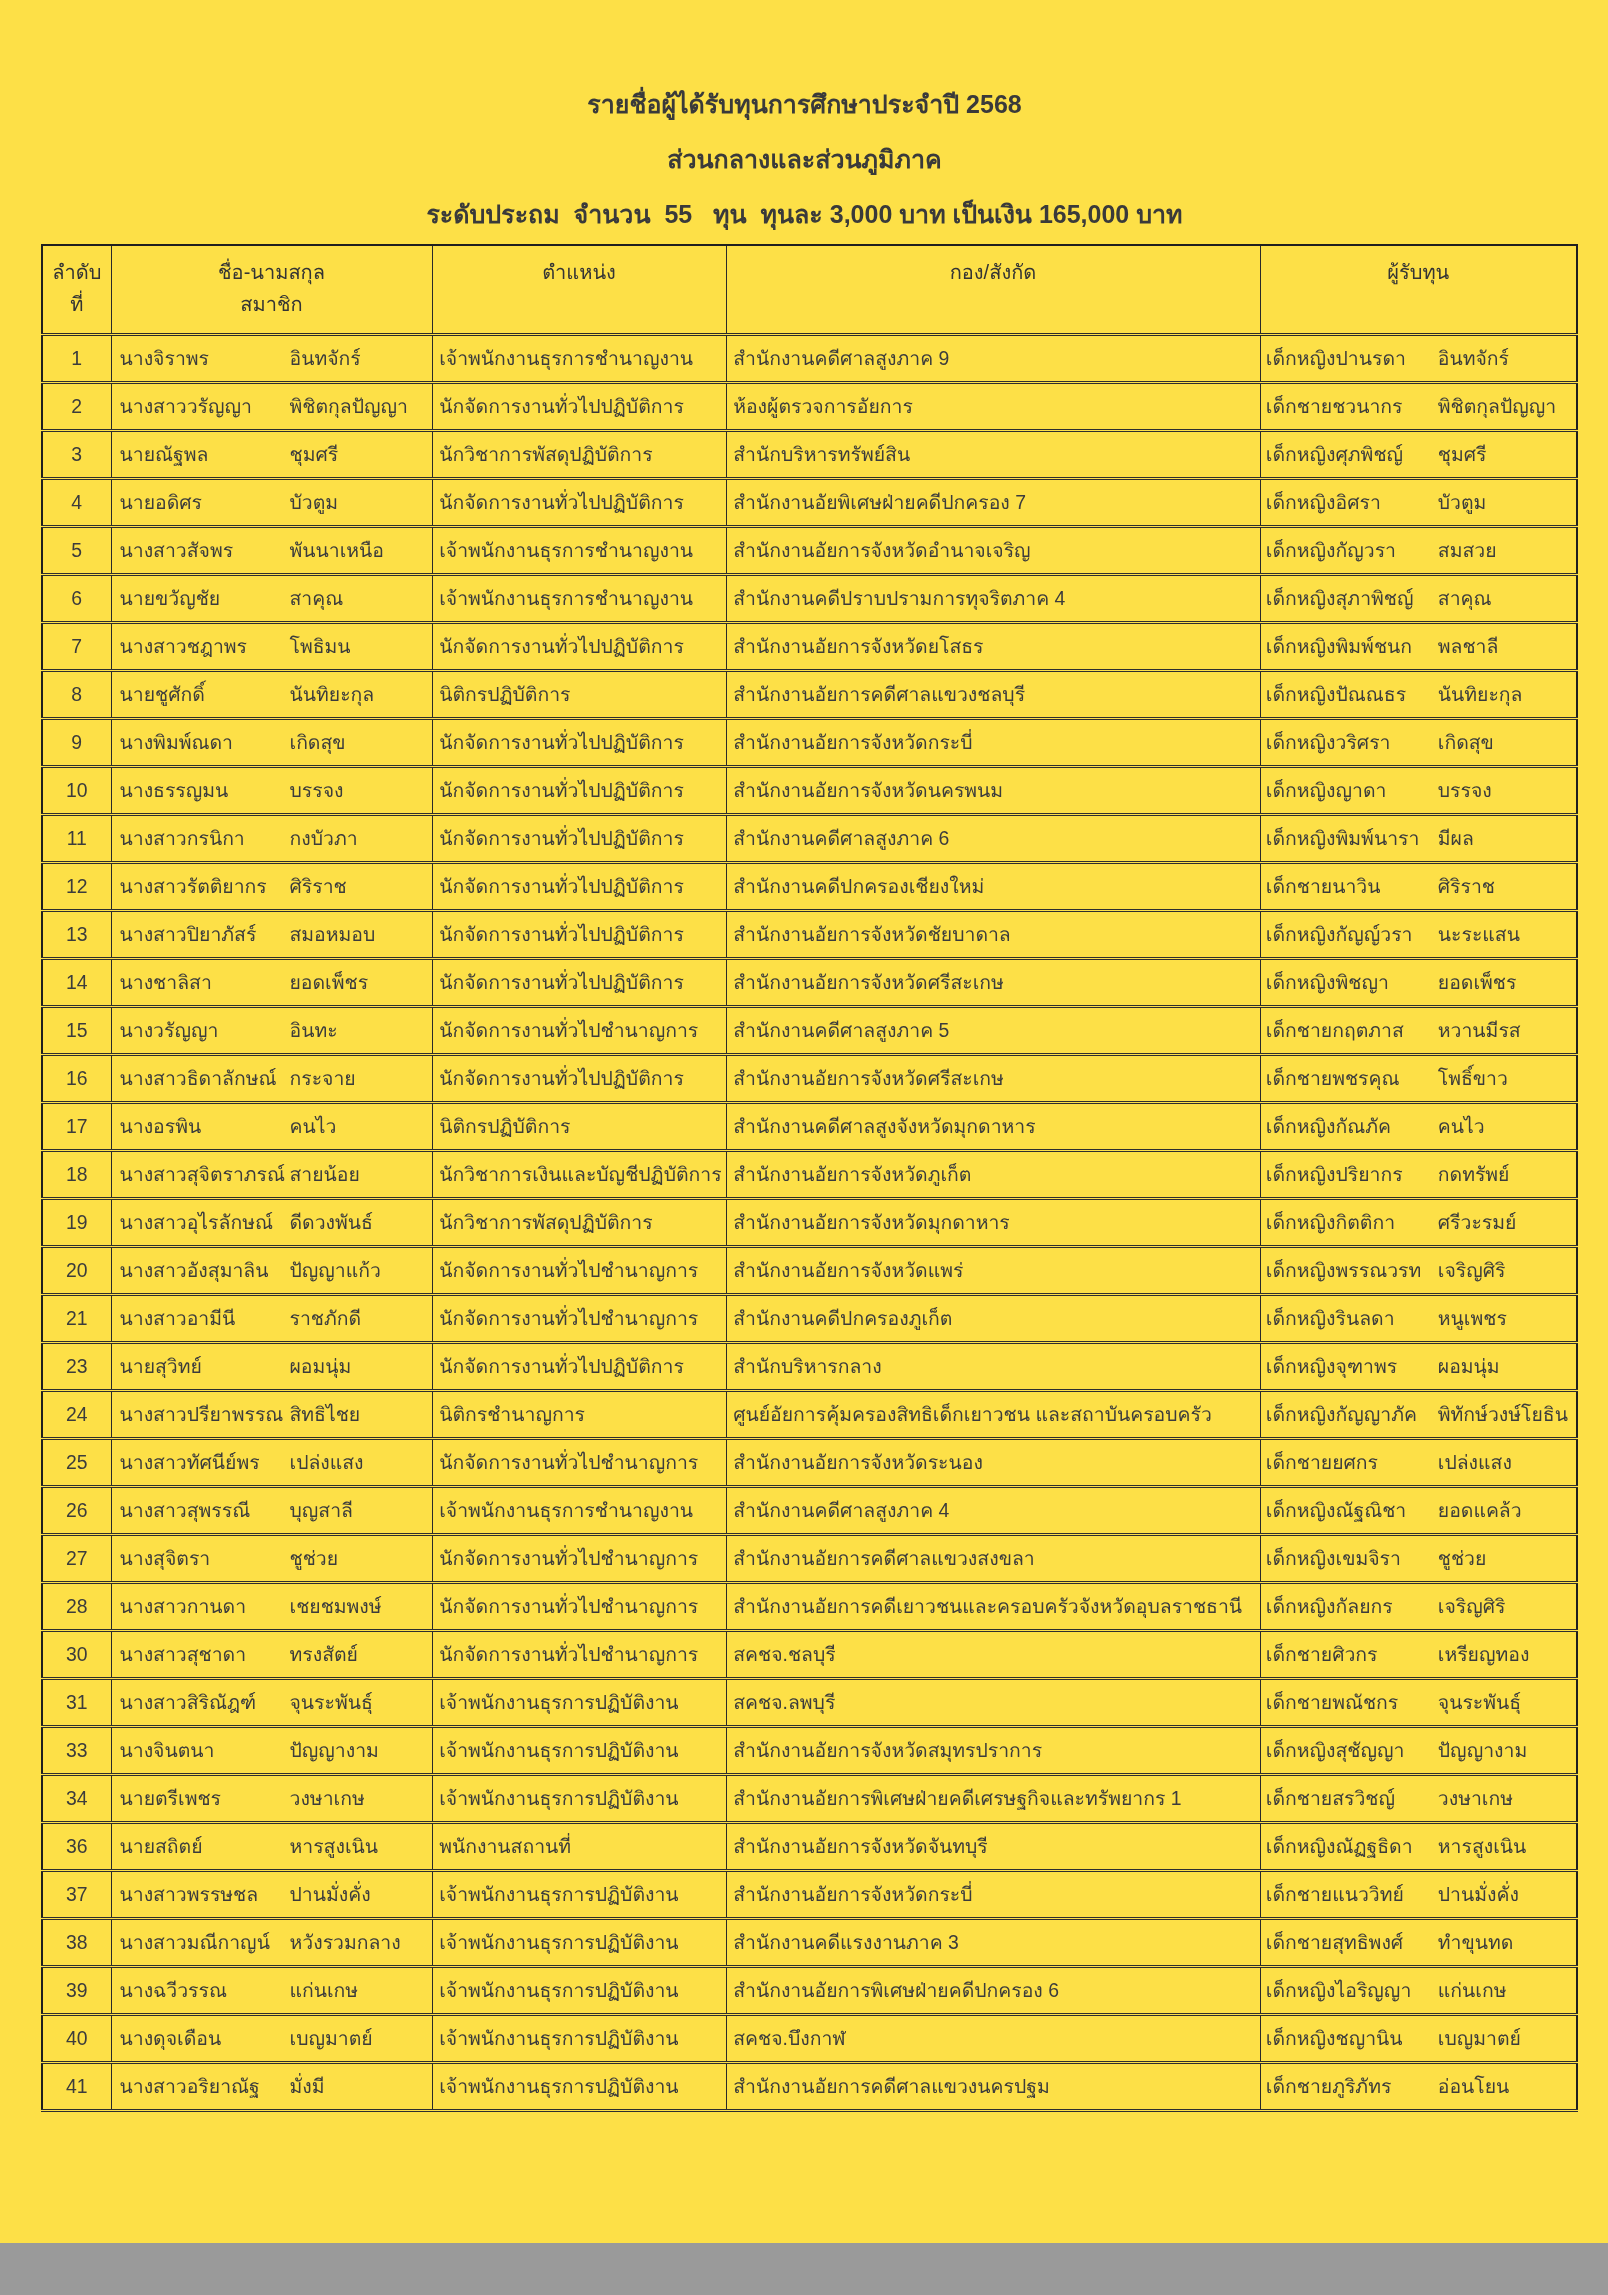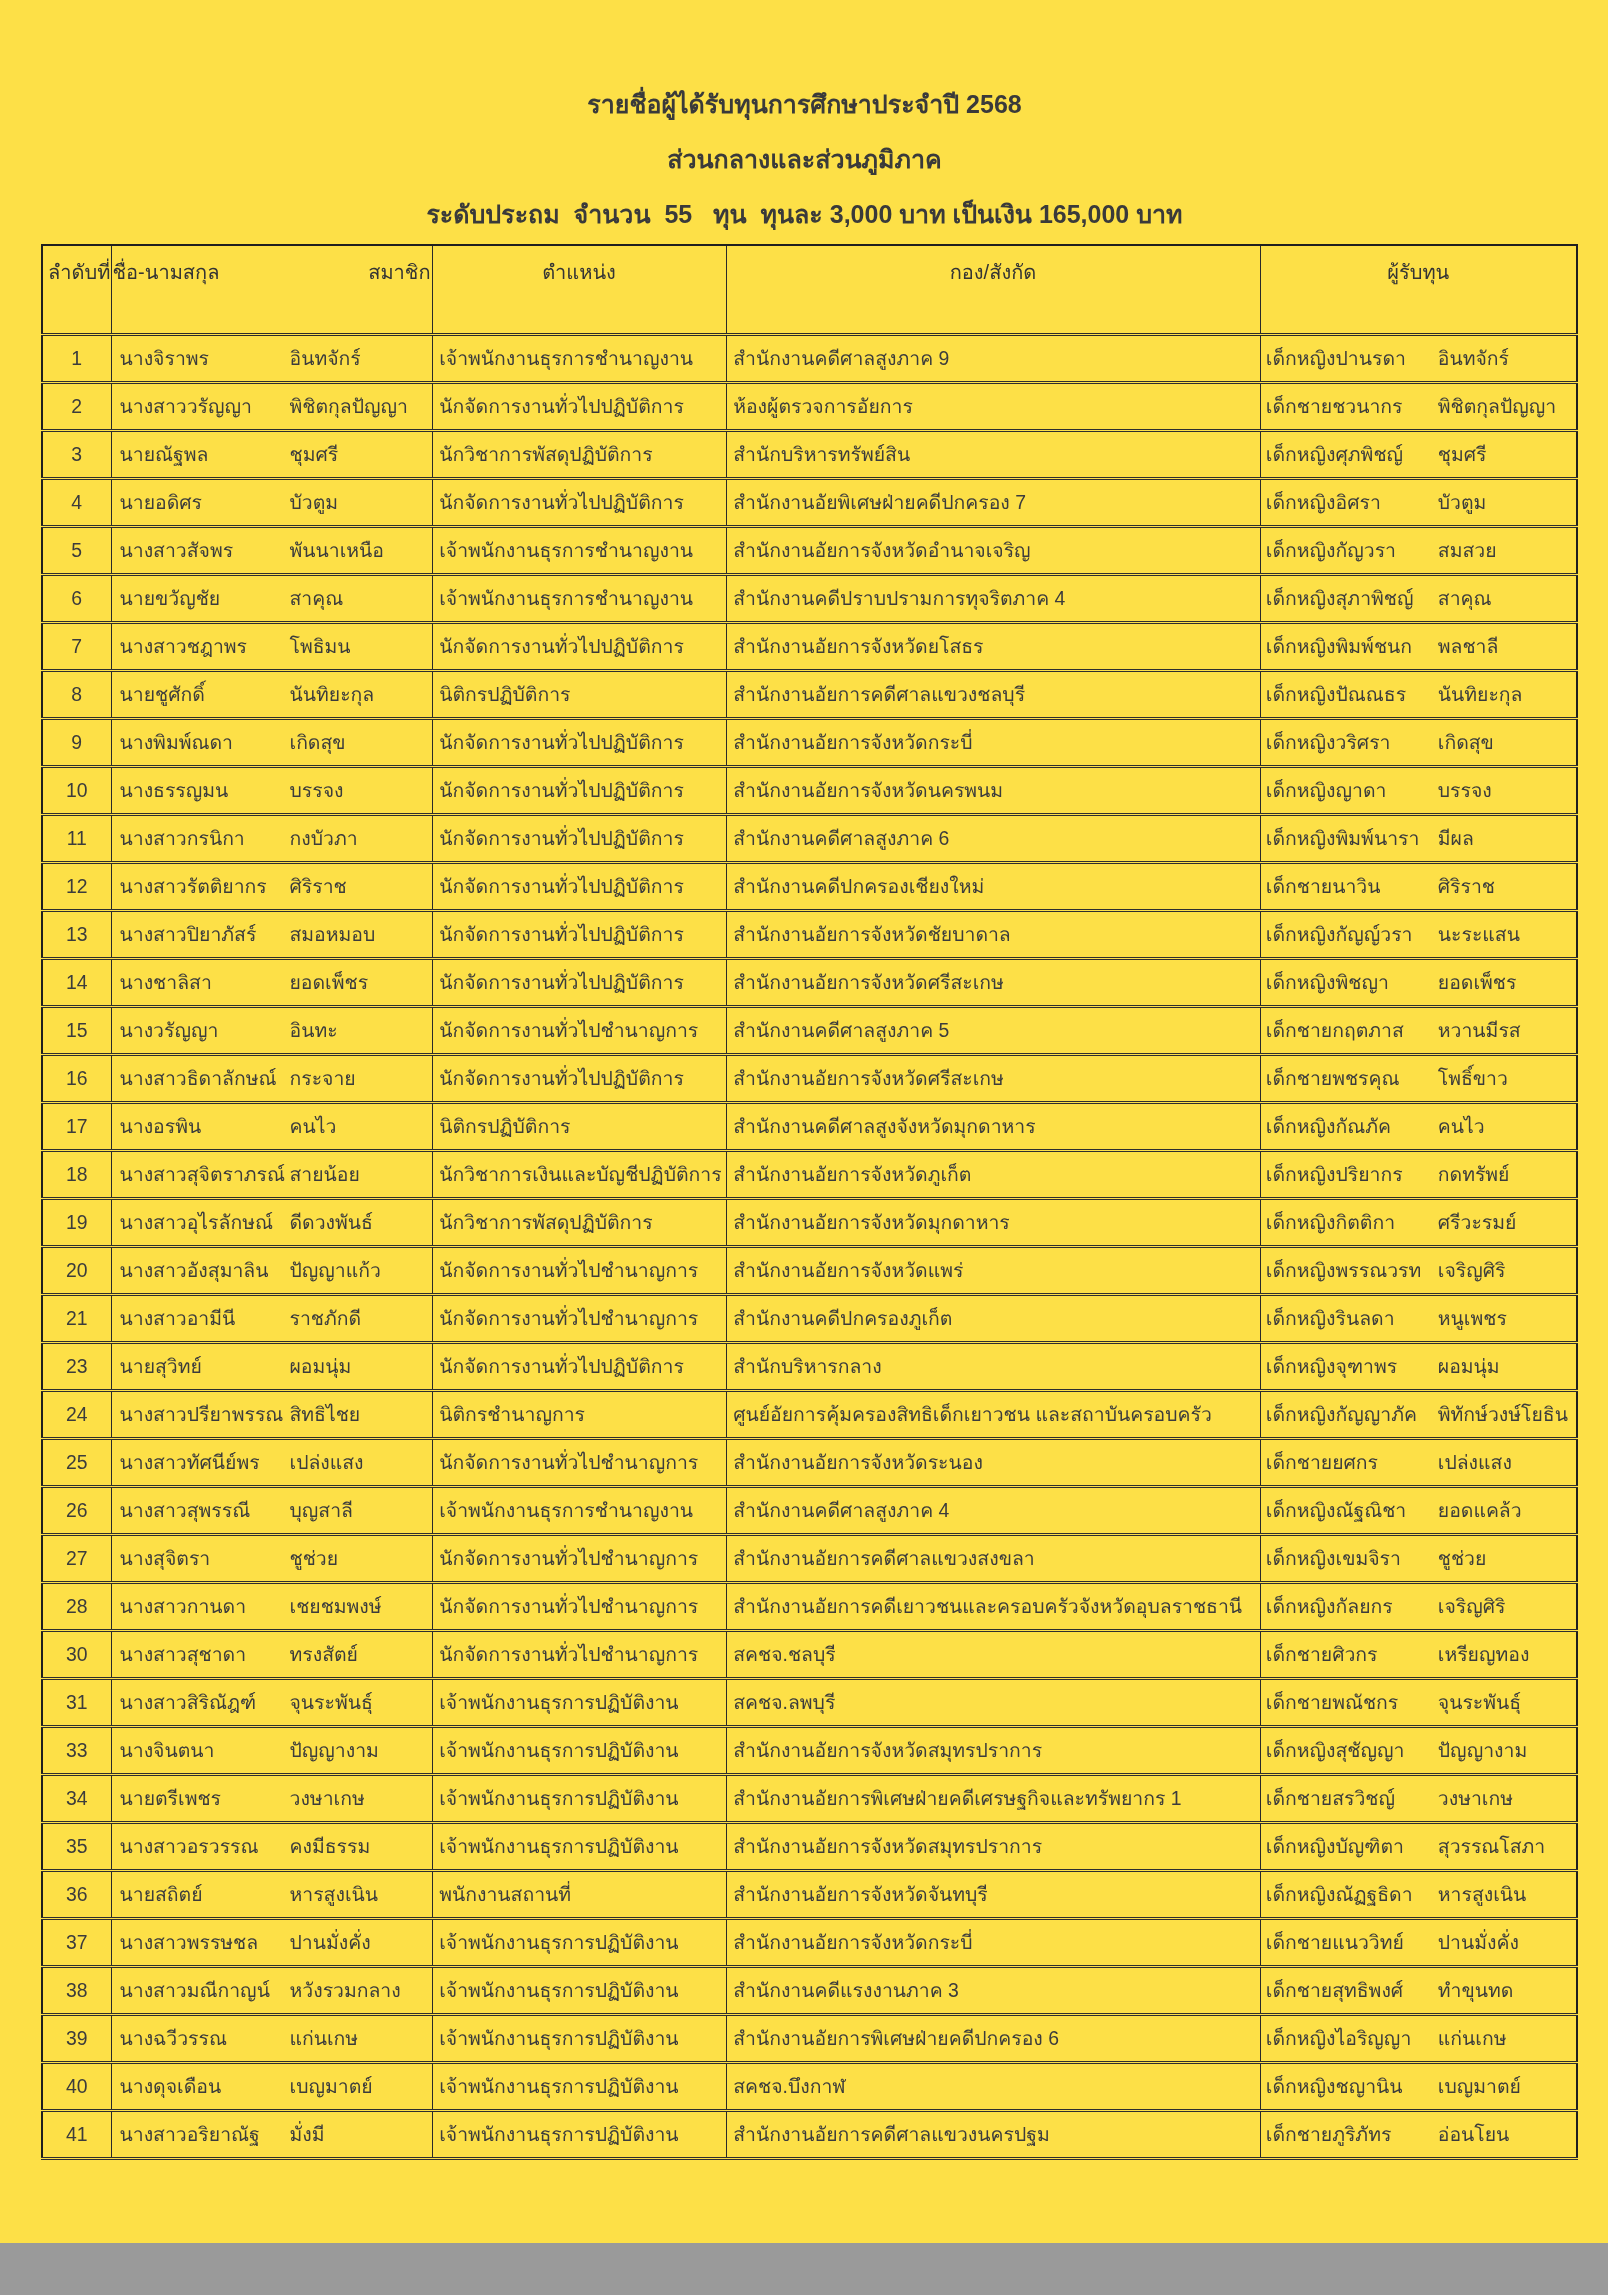--- a/index.html
+++ b/index.html
@@ -38,21 +38,21 @@
     white-space:nowrap;
     overflow:visible;
   }
   table.grants thead th {
     height:85px;
     font-weight:normal;
     font-size:20px;
     vertical-align:top;
     border-bottom:3.3px double #2a2a2a;
   }
-  .th-stack { display:flex; flex-direction:row; justify-content:space-between; height:63px; padding:9.4px 0 0 0; }
+  .th-stack { display:flex; flex-direction:column; justify-content:space-between; height:63px; padding:9.4px 0 0 0; }
   .th-top   { padding-top:9.4px; display:block; text-align:center; }
   .th-line  { text-align:center; }
   th.h-no .th-stack { padding-left:4px; padding-right:4px; }
 
   table.grants tbody td {
     height:43px;
     font-size:19.4px;
     vertical-align:middle;
     border-bottom:3.3px double #2e2e2e;
     color:#3c3c3c;
@@ -321,27 +321,20 @@
           <td class="c-rec"><span class="fn2">เด็กหญิงสุชัญญา</span><span class="ln2">ปัญญางาม</span></td>
         </tr>
         <tr>
           <td class="c-no">34</td>
           <td class="c-name"><span class="fn">นายตรีเพชร</span><span class="ln">วงษาเกษ</span></td>
           <td class="c-pos">เจ้าพนักงานธุรการปฏิบัติงาน</td>
           <td class="c-div">สำนักงานอัยการพิเศษฝ่ายคดีเศรษฐกิจและทรัพยากร 1</td>
           <td class="c-rec"><span class="fn2">เด็กชายสรวิชญ์</span><span class="ln2">วงษาเกษ</span></td>
         </tr>
         <tr>
-          <td class="c-no">35</td>
-          <td class="c-name"><span class="fn">นางสาวอรวรรณ</span><span class="ln">คงมีธรรม</span></td>
-          <td class="c-pos">เจ้าพนักงานธุรการปฏิบัติงาน</td>
-          <td class="c-div">สำนักงานอัยการจังหวัดสมุทรปราการ</td>
-          <td class="c-rec"><span class="fn2">เด็กหญิงบัญฑิตา</span><span class="ln2">สุวรรณโสภา</span></td>
-        </tr>
-        <tr>
           <td class="c-no">36</td>
           <td class="c-name"><span class="fn">นายสถิตย์</span><span class="ln">หารสูงเนิน</span></td>
           <td class="c-pos">พนักงานสถานที่</td>
           <td class="c-div">สำนักงานอัยการจังหวัดจันทบุรี</td>
           <td class="c-rec"><span class="fn2">เด็กหญิงณัฏฐธิดา</span><span class="ln2">หารสูงเนิน</span></td>
         </tr>
         <tr>
           <td class="c-no">37</td>
           <td class="c-name"><span class="fn">นางสาวพรรษชล</span><span class="ln">ปานมั่งคั่ง</span></td>
           <td class="c-pos">เจ้าพนักงานธุรการปฏิบัติงาน</td>

